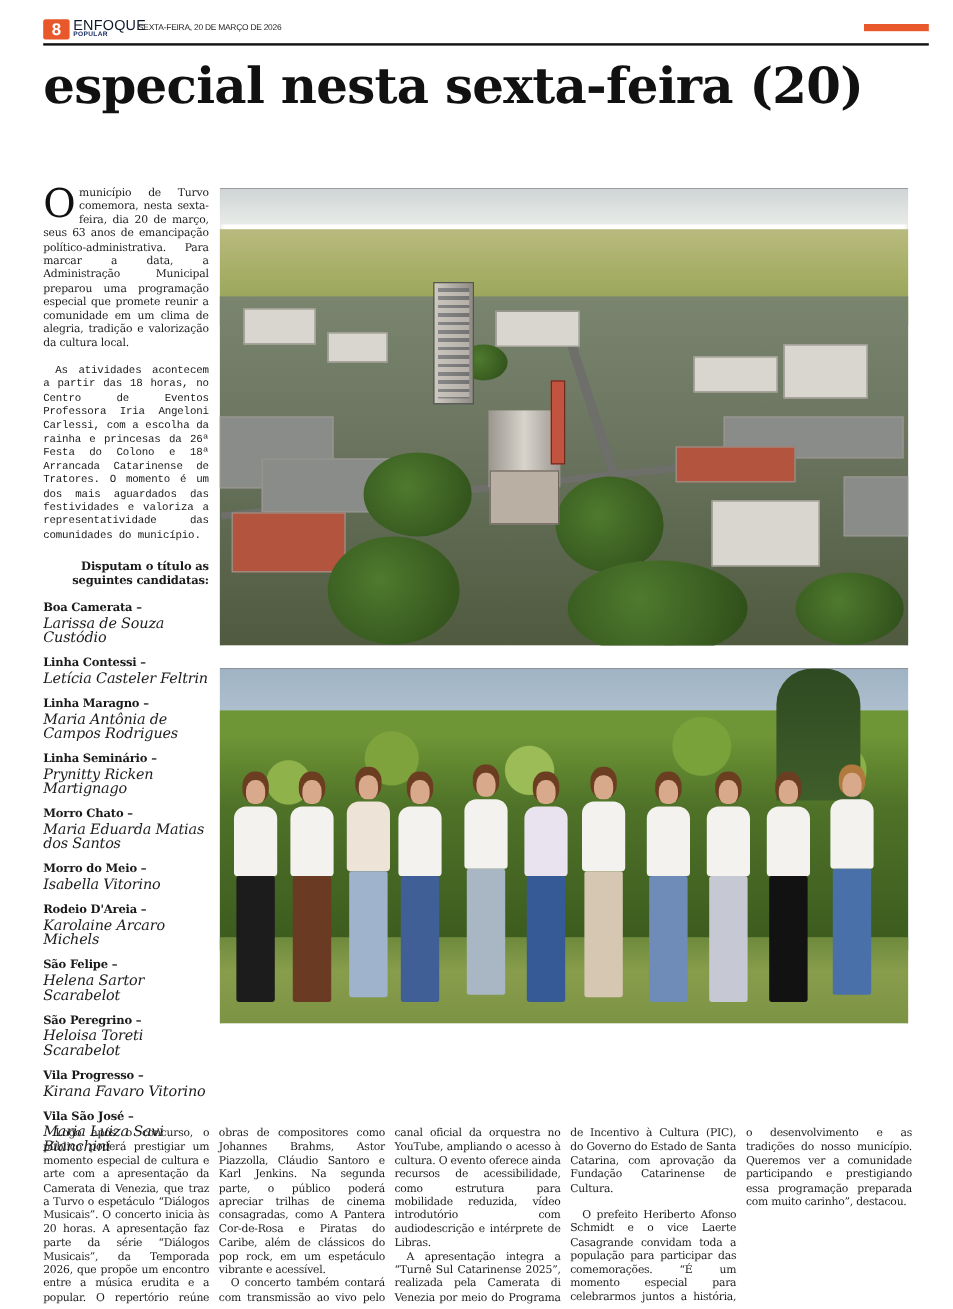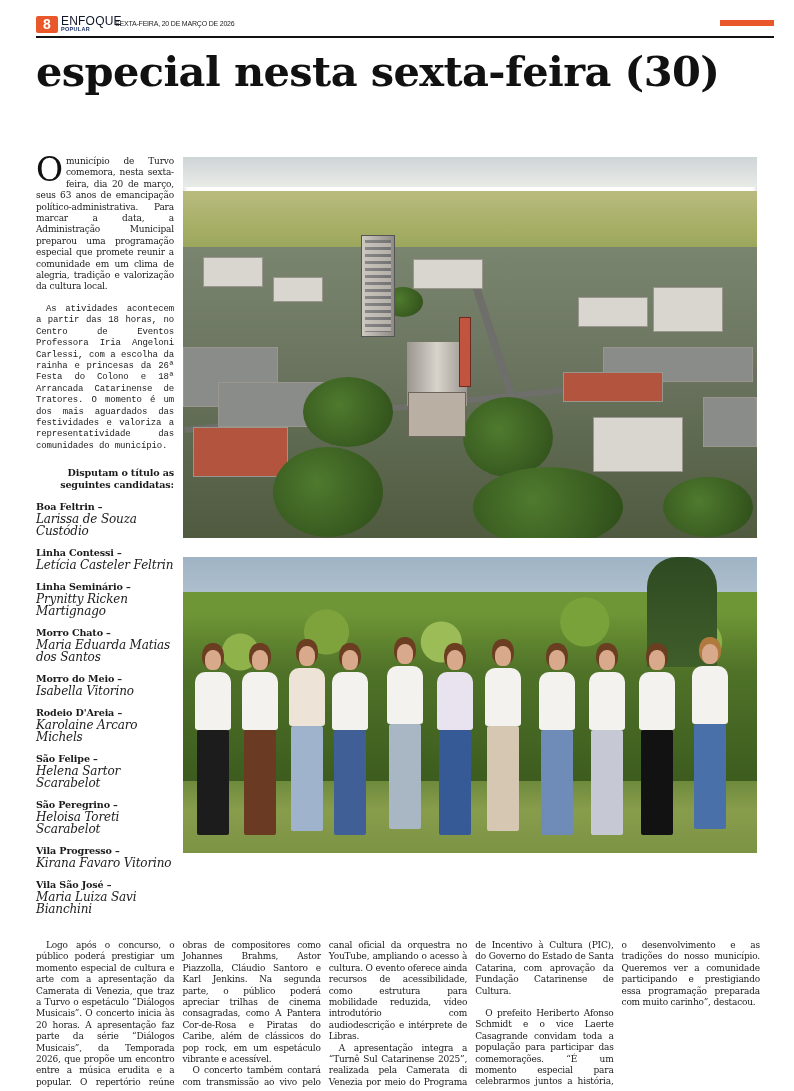--- a/index.html
+++ b/index.html
@@ -88,36 +88,40 @@
   <span class="brand">
     <span class="brand-top">ENFOQUE</span>
     <span class="brand-bottom">POPULAR</span>
   </span>
   <span class="dateline">SEXTA-FEIRA, 20 DE MARÇO DE 2026</span>
   <span class="accent-bar"></span>
 </div>
 <div class="rule"></div>
 
 <h1 class="headline">
-  <span class="hl-2">especial nesta sexta-feira (30)</span>
+  <span class="hl-2">especial nesta sexta-feira (20)</span>
 </h1>
 
 <div class="left-col">
   <p><span class="dropcap">O</span><span>município de Turvo comemora, nesta sexta-feira, dia 20 de março, seus 63 anos de emancipação político-administrativa. Para marcar a data, a Administração Municipal preparou uma programação especial que promete reunir a comunidade em um clima de alegria, tradição e valorização da cultura local.</span></p>
   <p class="indent para-gap">As atividades acontecem a partir das 18 horas, no Centro de Eventos Professora Iria Angeloni Carlessi, com a escolha da rainha e princesas da 26ª Festa do Colono e 18ª Arrancada Catarinense de Tratores. O momento é um dos mais aguardados das festividades e valoriza a representatividade das comunidades do município.</p>
 
   <p class="cand-intro">Disputam o título as seguintes candidatas:</p>
 
   <div class="cand">
-      <span class="loc">Boa Feltrin –</span>
+      <span class="loc">Boa Camerata –</span>
       <span class="name">Larissa de Souza Custódio</span>
     </div>
   <div class="cand">
       <span class="loc">Linha Contessi –</span>
       <span class="name">Letícia Casteler Feltrin</span>
+    </div>
+  <div class="cand">
+      <span class="loc">Linha Maragno –</span>
+      <span class="name">Maria Antônia de Campos Rodrigues</span>
     </div>
   <div class="cand">
       <span class="loc">Linha Seminário –</span>
       <span class="name">Prynitty Ricken Martignago</span>
     </div>
   <div class="cand">
       <span class="loc">Morro Chato –</span>
       <span class="name">Maria Eduarda Matias dos Santos</span>
     </div>
   <div class="cand">

